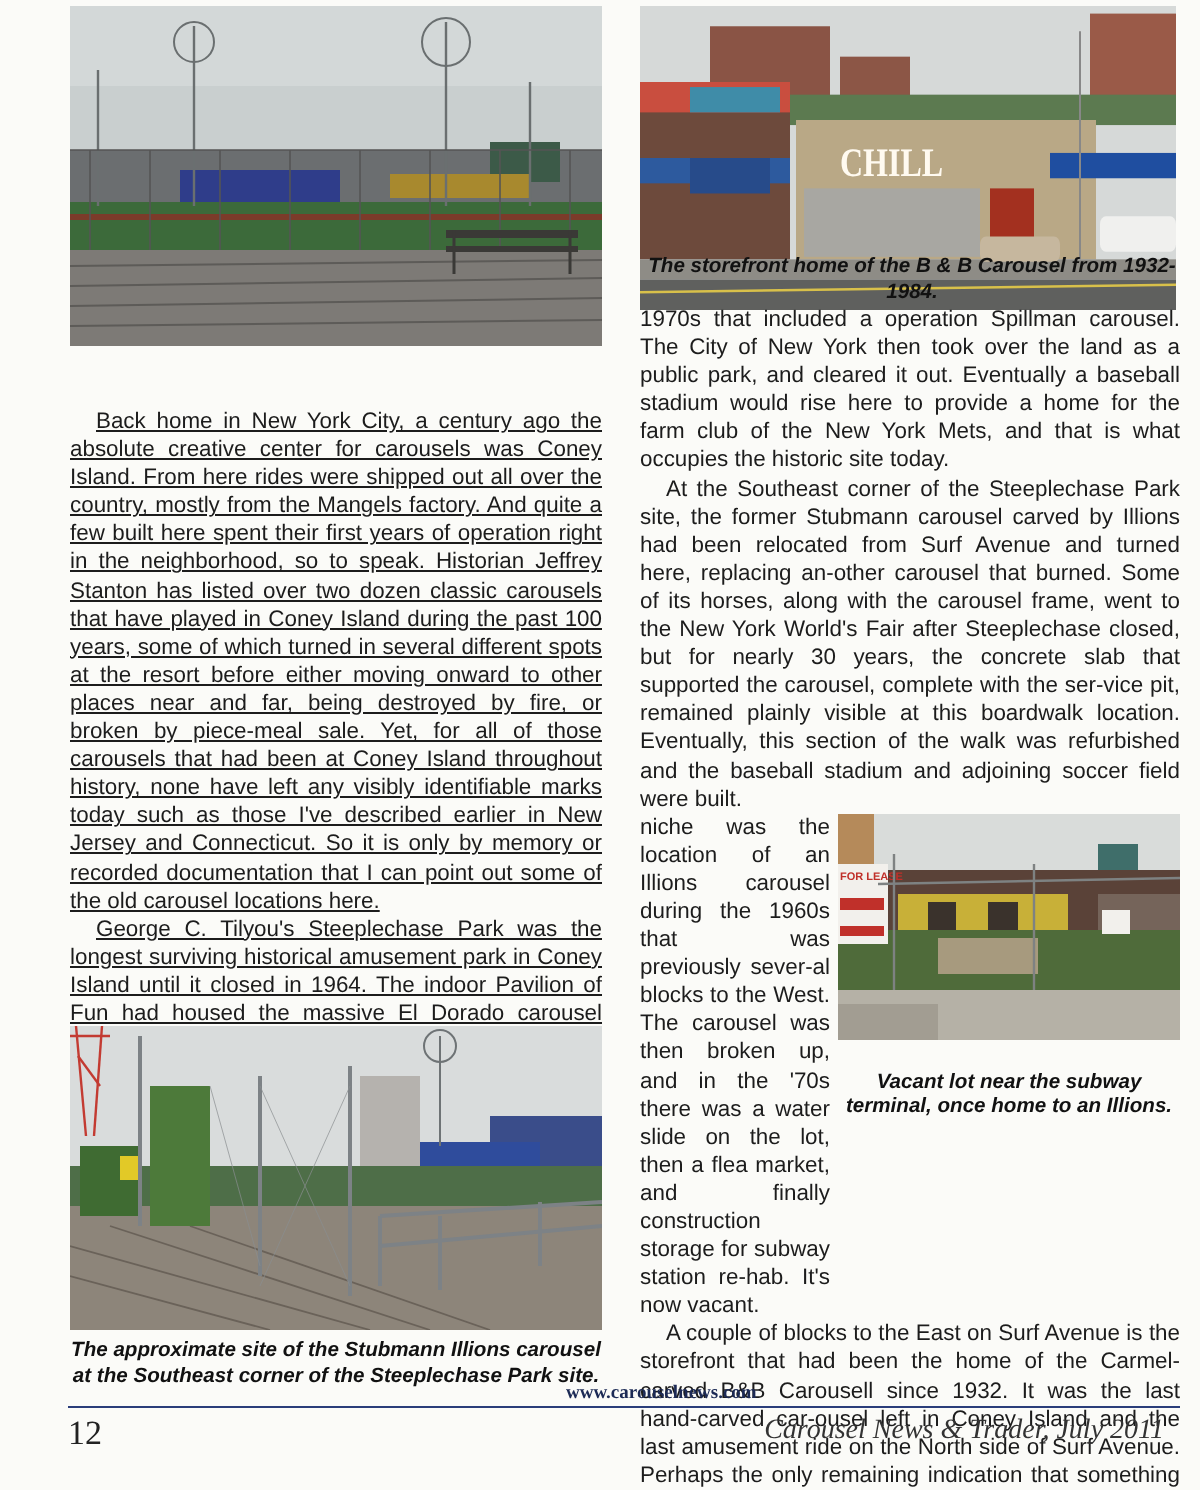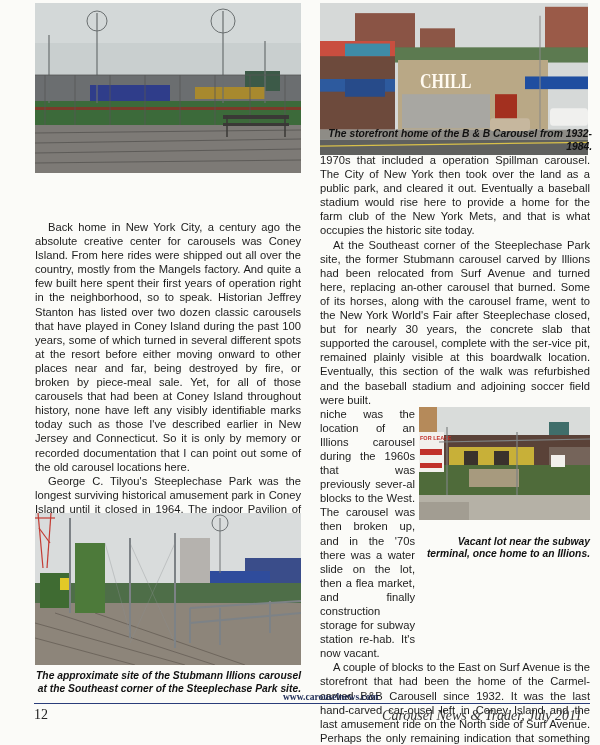--- a/index.html
+++ b/index.html
@@ -2,25 +2,25 @@
 <html><head>
 <meta charset="utf-8">
 <style>
   * { margin: 0; padding: 0; box-sizing: border-box; }
   html, body { width: 600px; height: 745px; background: #fdfdfb; overflow: hidden; }
   body { position: relative; font-family: "Liberation Sans", sans-serif; color: #1c1c1c; }
   .page { position: absolute; left: 0; top: 0; width: 600px; height: 745px; background: #fbfbf8; }
   .col { position: absolute; font-size: 11.2px; line-height: 14.1px; text-align: justify; }
   .col p { text-indent: 13px; }
   .col p.noindent { text-indent: 0; }
-  .caption { font-style: italic; font-weight: bold; font-size: 10.3px; line-height: 12.6px; color: #111; text-align: right; }
+  .caption { font-style: italic; font-weight: bold; font-size: 10.3px; line-height: 12.6px; color: #111; text-align: center; }
   .photo { position: absolute; overflow: hidden; }
   .photo svg { display: block; width: 100%; height: 100%; }
   .footer-line { position: absolute; left: 34px; top: 703px; width: 556px; height: 1px; background: #2a3d7a; }
-  .page-num { position: absolute; left: 34px; top: 707px; font-family: "Liberation Serif", serif; font-size: 14px; color: #222; }
+  .page-num { position: absolute; left: 34px; top: 707px; font-family: "Liberation Serif", serif; font-size: 17px; color: #222; }
   .site-url { position: absolute; left: 264px; top: 692px; font-family: "Liberation Serif", serif; font-weight: bold; font-size: 9.5px; color: #1c2a55; margin-left: 19px; }
   .pub-info { position: absolute; right: 18px; top: 708px; font-family: "Liberation Serif", serif; font-style: italic; font-size: 14px; color: #333; }
   .wrap-text { width: 110px; float: left; text-align: justify; }
   .float-photo { float: right; width: 171px; margin-left: 4px; }
   .clear { clear: both; }
 </style>
 </head>
 <body>
 
 <div class="page">
@@ -88,21 +88,21 @@
       <rect x="0" y="100" width="268" height="8" fill="#8e8c86"></rect>
       <rect x="0" y="108" width="268" height="12" fill="#5f605e"></rect>
       <line x1="0" y1="113" x2="268" y2="110" stroke="#d8c04a" stroke-width="1"></line>
       <rect x="170" y="91" width="40" height="10" rx="3" fill="#c6b79e"></rect>
       <rect x="230" y="83" width="38" height="14" rx="3" fill="#f0f0ee"></rect>
       <line x1="220" y1="10" x2="220" y2="100" stroke="#888" stroke-width="1"></line>
     </svg>
   </div>
   <div class="caption" style="position:absolute; left:320px; top:128px; width:272px;">The storefront home of the B &amp; B Carousel from 1932-1984.</div>
 
-  <div class="col" style="left:35px; top:220px; width:266px;">
+  <div class="col" style="left:35px; top:204px; width:266px;text-decoration:underline;">
     <p>Back home in New York City, a century ago the absolute creative center for carousels was Coney Island. From here rides were shipped out all over the country, mostly from the Mangels factory. And quite a few built here spent their first years of operation right in the neighborhood, so to speak. Historian Jeffrey Stanton has listed over two dozen classic carousels that have played in Coney Island during the past 100 years, some of which turned in several different spots at the resort before either moving onward to other places near and far, being destroyed by fire, or broken by piece-meal sale. Yet, for all of those carousels that had been at Coney Island throughout history, none have left any visibly identifiable marks today such as those I've described earlier in New Jersey and Connecticut. So it is only by memory or recorded documentation that I can point out some of the old carousel locations here.</p>
     <p>George C. Tilyou's Steeplechase Park was the longest surviving historical amusement park in Coney Island until it closed in 1964. The indoor Pavilion of Fun had housed the massive El Dorado carousel from Germany and the front lawn of the park had a Prior &amp; Church Derby Racer, while the famous Steeplechase ride itself wrapped around the pa-vilion.  After Tilyou's park was closed and demolished, and following a failed attempt to build housing on the site, Nor-man Kaufman ran a few carnival rides on the site during the</p>
   </div>
 
   <div class="photo" style="left:35px; top:513px; width:266px; height:152px;">
     <svg viewBox="0 0 266 152" preserveAspectRatio="none">
       <rect x="0" y="0" width="266" height="152" fill="#d9dcdc"></rect>
       <rect x="145" y="25" width="30" height="45" fill="#b5b2ae"></rect>
       <rect x="210" y="45" width="56" height="25" fill="#3a4d8a"></rect>
       <rect x="175" y="58" width="60" height="15" fill="#2f4c9c"></rect>

